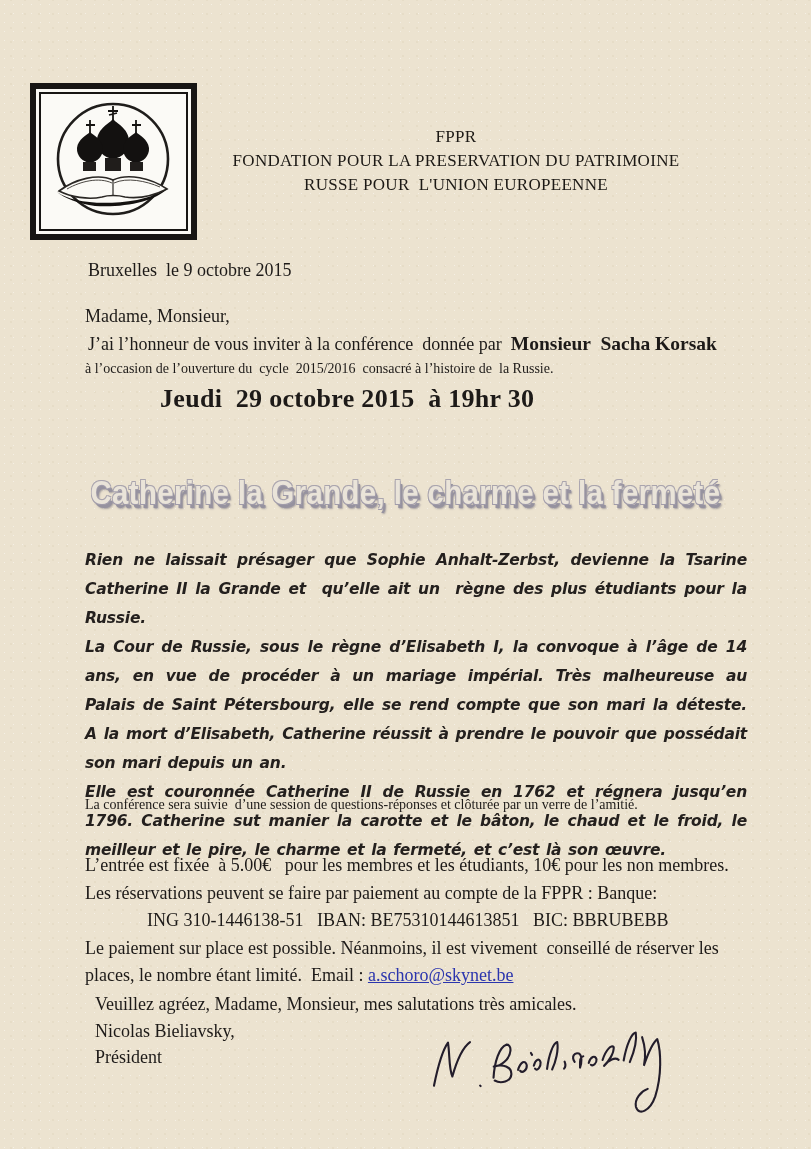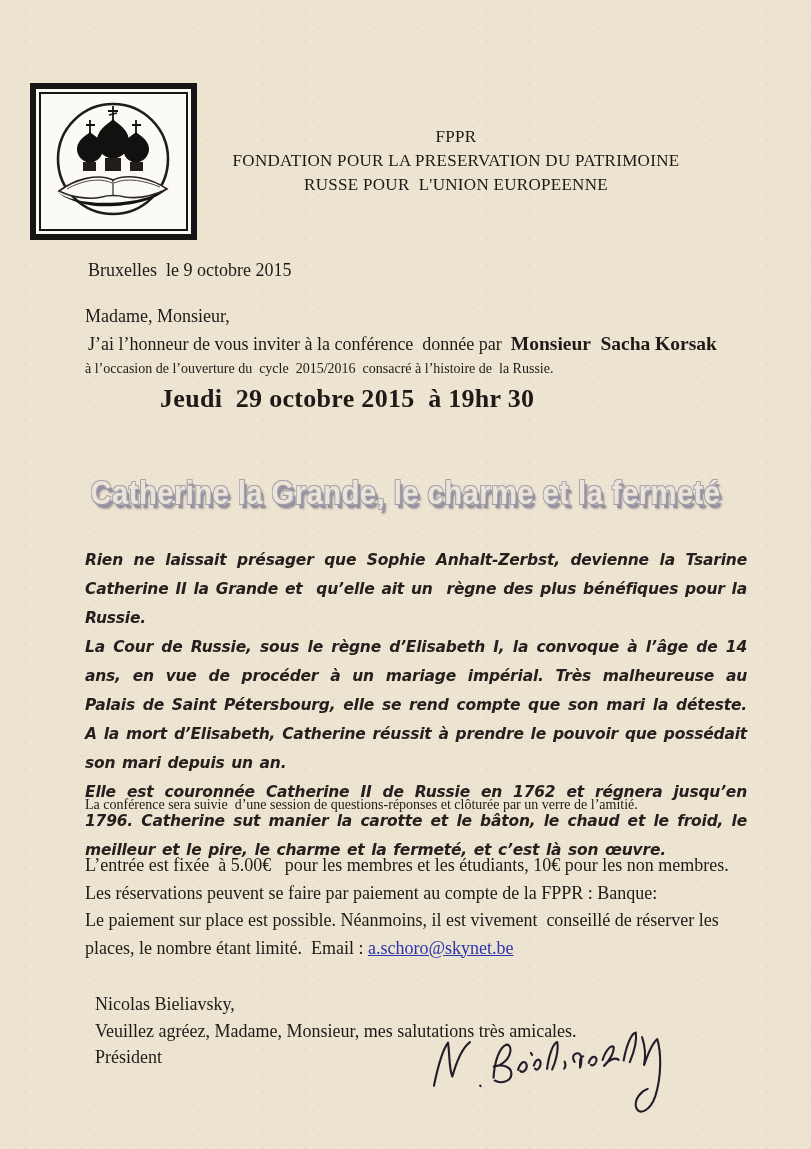--- a/index.html
+++ b/index.html
@@ -130,36 +130,37 @@
 
   <div class="salutation">Madame, Monsieur,</div>
   <div class="intro-1"><span class="pre">J’ai l’honneur de vous inviter à la conférence  donnée par  </span><b class="pre">Monsieur  Sacha Korsak</b></div>
   <div class="intro-2 pre">à l’occasion de l’ouverture du  cycle  2015/2016  consacré à l’histoire de  la Russie.</div>
 
   <div class="event-line pre">Jeudi  29 octobre 2015  à 19hr 30</div>
 
   <div class="talk-title">Catherine la Grande, le charme et la fermeté</div>
 
   <div class="talk-body">
-    <p class="pre">Rien ne laissait présager que Sophie Anhalt-Zerbst, devienne la Tsarine Catherine II la Grande et  qu’elle ait un  règne des plus bénéfiques pour la Russie.</p>
+    <p class="pre">Rien ne laissait présager que Sophie Anhalt-Zerbst, devienne la Tsarine Catherine II la Grande et  qu’elle ait un  règne des plus étudiants pour la Russie.</p>
     <p class="pre">La Cour de Russie, sous le règne d’Elisabeth I, la convoque à l’âge de 14 ans, en vue de procéder à un mariage impérial. Très malheureuse au Palais de Saint Pétersbourg, elle se rend compte que son mari la déteste. A la mort d’Elisabeth, Catherine réussit à prendre le pouvoir que possédait son mari depuis un an.</p>
     <p class="pre">Elle est couronnée Catherine II de Russie en 1762 et régnera jusqu’en 1796. Catherine sut manier la carotte et le bâton, le chaud et le froid, le meilleur et le pire, le charme et la fermeté, et c’est là son œuvre.</p>
   </div>
 
   <div class="conference-note pre">La conférence sera suivie  d’une session de questions-réponses et clôturée par un verre de l’amitié.</div>
 
   <div class="pricing-block">
     <div class="pre">L’entrée est fixée  à 5.00€   pour les membres et les étudiants, 10€ pour les non membres.</div>
     <div class="pre">Les réservations peuvent se faire par paiement au compte de la FPPR : Banque:</div>
+    <div class="bank-line pre">ING 310-1446138-51   IBAN: BE75310144613851   BIC: BBRUBEBB</div>
     <div><span class="pre">Le paiement sur place est possible. Néanmoins, il est vivement  conseillé de réserver les places, le nombre étant limité.  Email : </span><a href="#" class="email-link">a.schoro@skynet.be</a></div>
   </div>
 
   <div class="closing-block">
+    <div>Veuillez agréez, Madame, Monsieur, mes salutations très amicales.</div>
     <div>Nicolas Bieliavsky,</div>
-    <div>Veuillez agréez, Madame, Monsieur, mes salutations très amicales.</div>
     <div>Président</div>
   </div>
 
   <div class="signature">
     <svg width="240" height="135" viewBox="0 0 240 135">
       <g fill="none" stroke="#231d2b" stroke-width="2.1" stroke-linecap="round" stroke-linejoin="round" transform="rotate(-4 120 60)">
 
         <path d="M8 70 C13 52 20 34 25 28 C26 40 24 54 27 62 C32 48 39 34 47 29"></path>
         <path d="M54 73 l0.5 0.5"></path>
 

